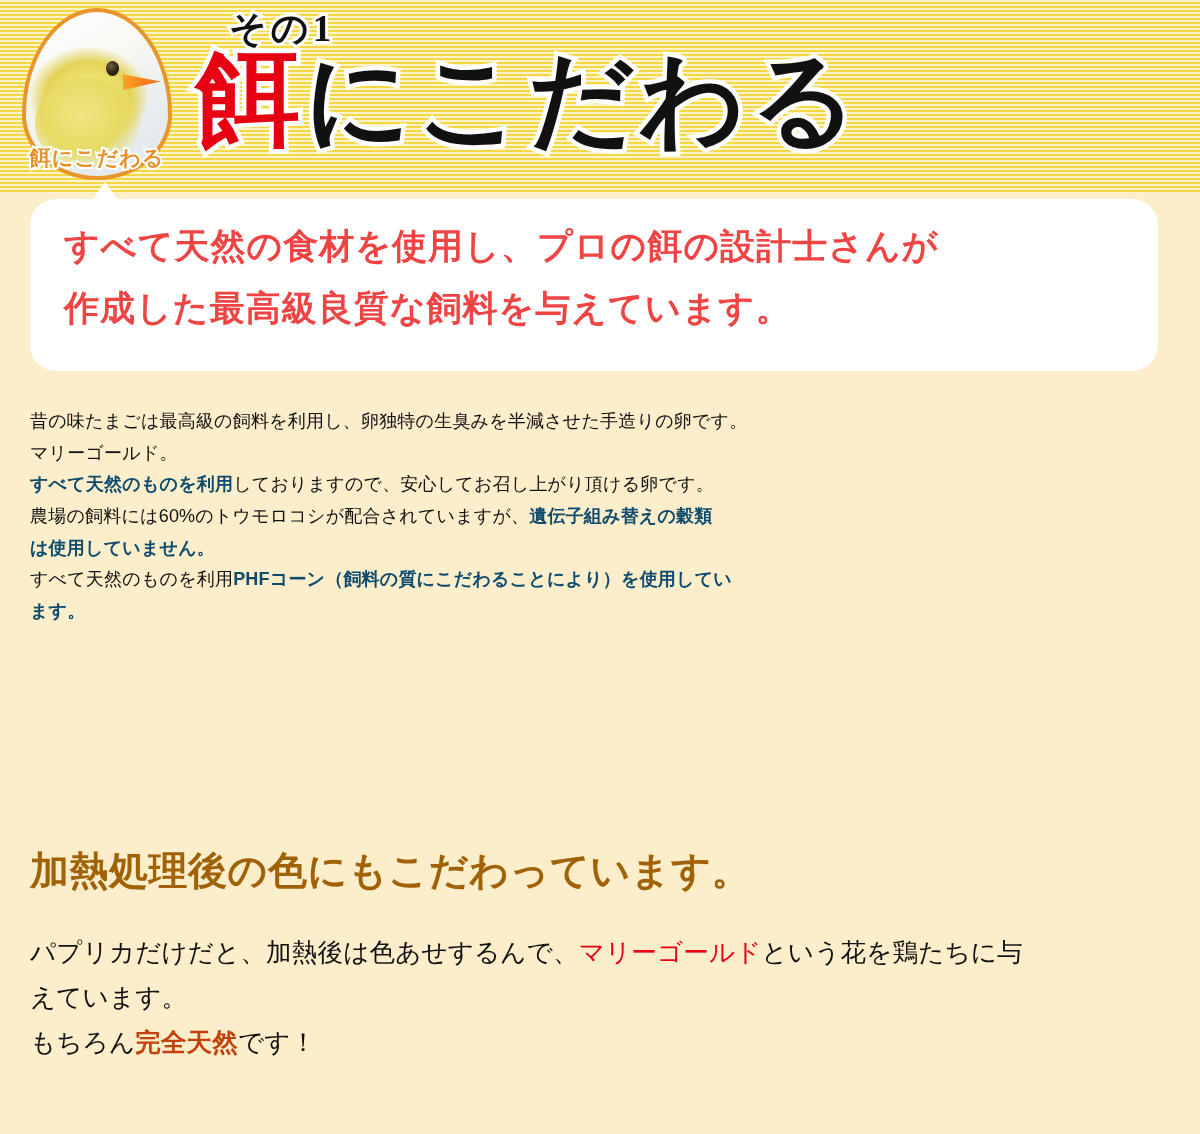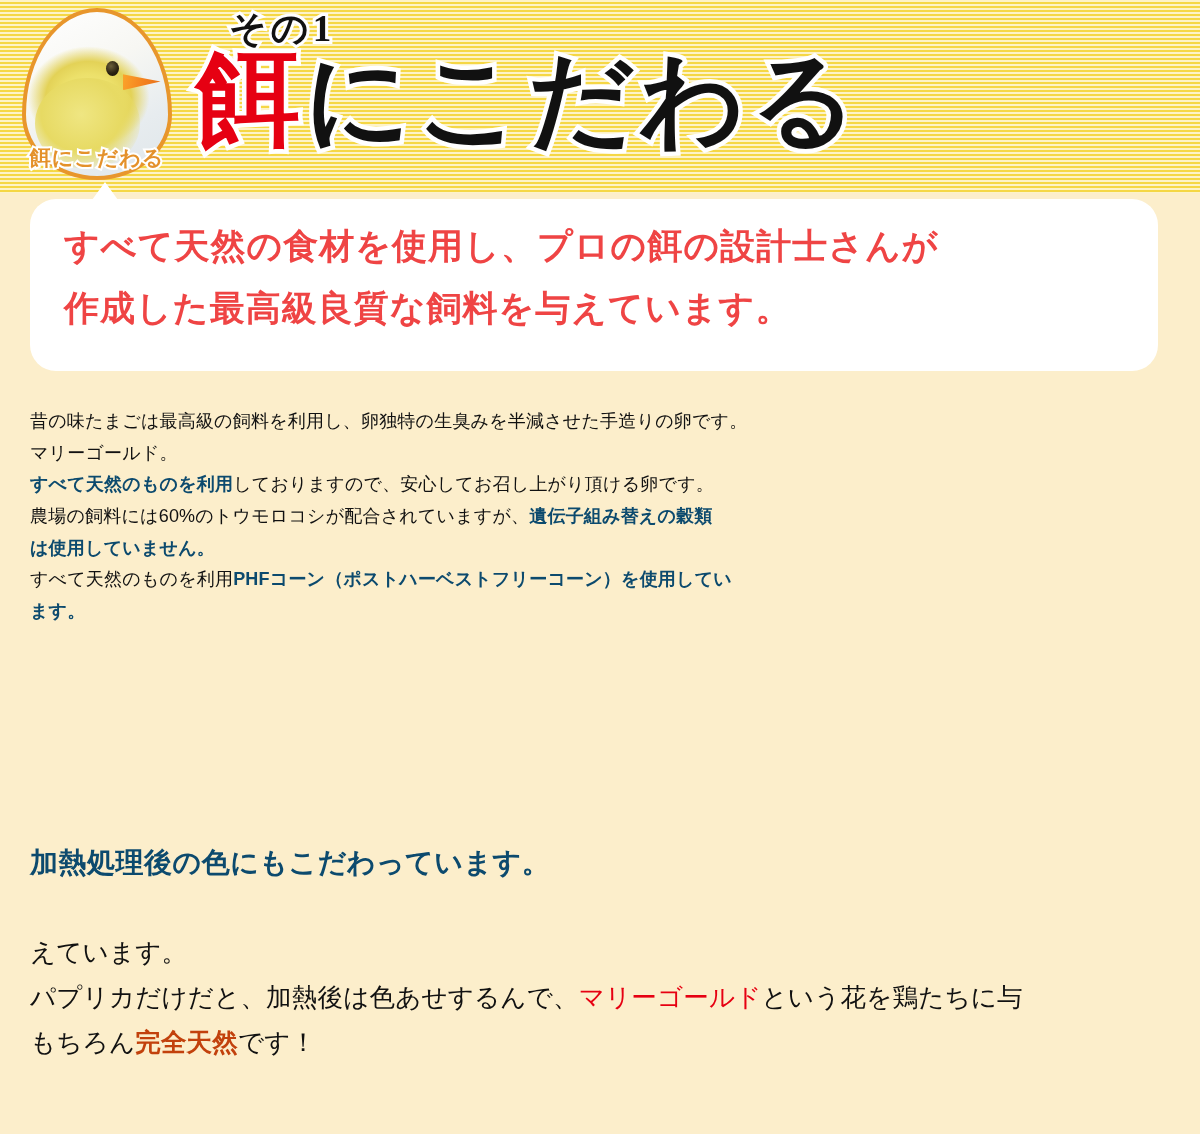--- a/index.html
+++ b/index.html
@@ -153,23 +153,23 @@
     font-size:18px;
     line-height:1.76;
     color:#111111;
     letter-spacing:0.2px;
   }
   .body-copy p { margin:0; }
 
   .sec-heading {
     position:absolute;
     left:30px; top:844px;
-    font-size:28px;
-    font-weight:bold;
-    color:#0c4a6e;
+    font-size:39px;
+    font-weight:bold;
+    color:#a16207;
     letter-spacing:0.5px;
     white-space:nowrap;
   }
 
   .body-copy-2 {
     position:absolute;
     left:30px; top:930px;
     width:1150px;
     font-size:25.5px;
     line-height:1.76;
@@ -210,23 +210,23 @@
     <div>作成した最高級良質な飼料を与えています。</div>
   </div>
 </div>
 
 <div class="body-copy">
   <p>昔の味たまごは最高級の飼料を利用し、卵独特の生臭みを半減させた手造りの卵です。</p>
   <p>マリーゴールド。</p>
   <p><span class="r">すべて天然のものを利用</span><span>しておりますので、安心してお召し上がり頂ける卵です。</span></p>
   <p><span>農場の飼料には60%のトウモロコシが配合されていますが、</span><span class="r">遺伝子組み替えの穀類</span></p>
   <p><span class="r">は使用していません。</span></p>
-  <p><span>すべて天然のものを利用</span><span class="r">PHFコーン（ポストハーベストフリーコーン）を使用してい</span></p>
+  <p><span>すべて天然のものを利用</span><span class="r">PHFコーン（飼料の質にこだわることにより）を使用してい</span></p>
   <p><span class="r">ます。</span></p>
 </div>
 
 <div class="sec-heading">加熱処理後の色にもこだわっています。</div>
 
 <div class="body-copy-2">
+  <p><span>パプリカだけだと、加熱後は色あせするんで、</span><span class="r-reg">マリーゴールド</span><span>という花を鶏たちに与</span></p>
   <p>えています。</p>
-  <p><span>パプリカだけだと、加熱後は色あせするんで、</span><span class="r-reg">マリーゴールド</span><span>という花を鶏たちに与</span></p>
   <p><span>もちろん</span><span class="b">完全天然</span><span>です！</span></p>
 </div>
 
 </body></html>

